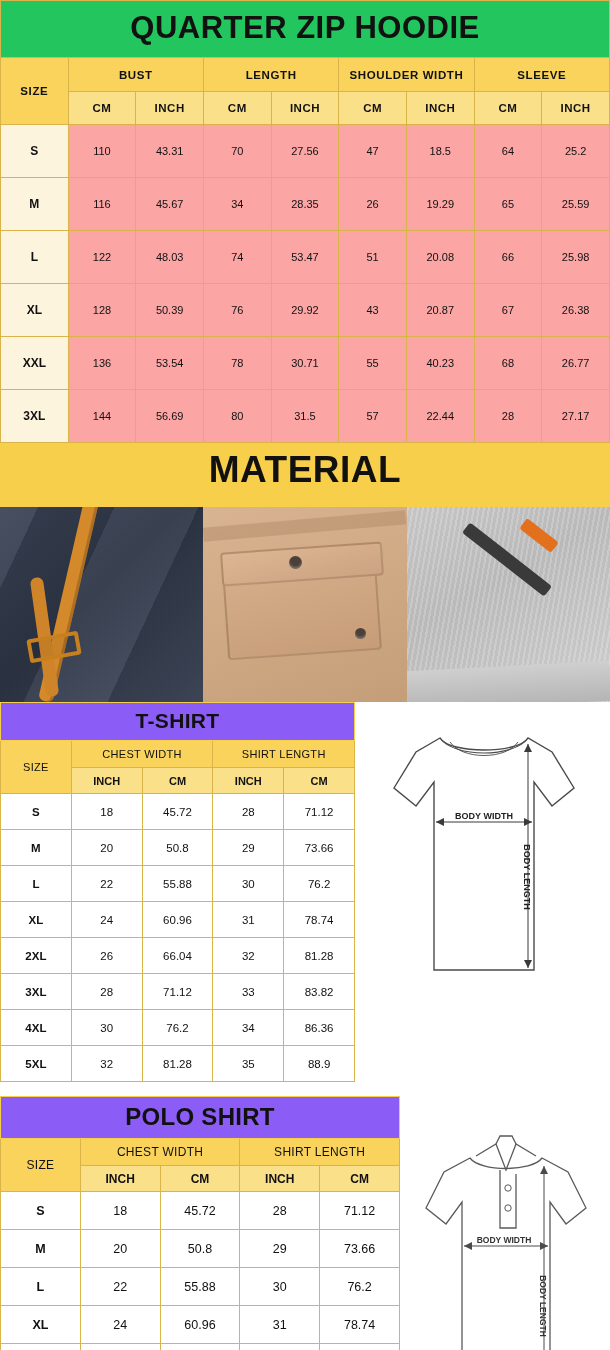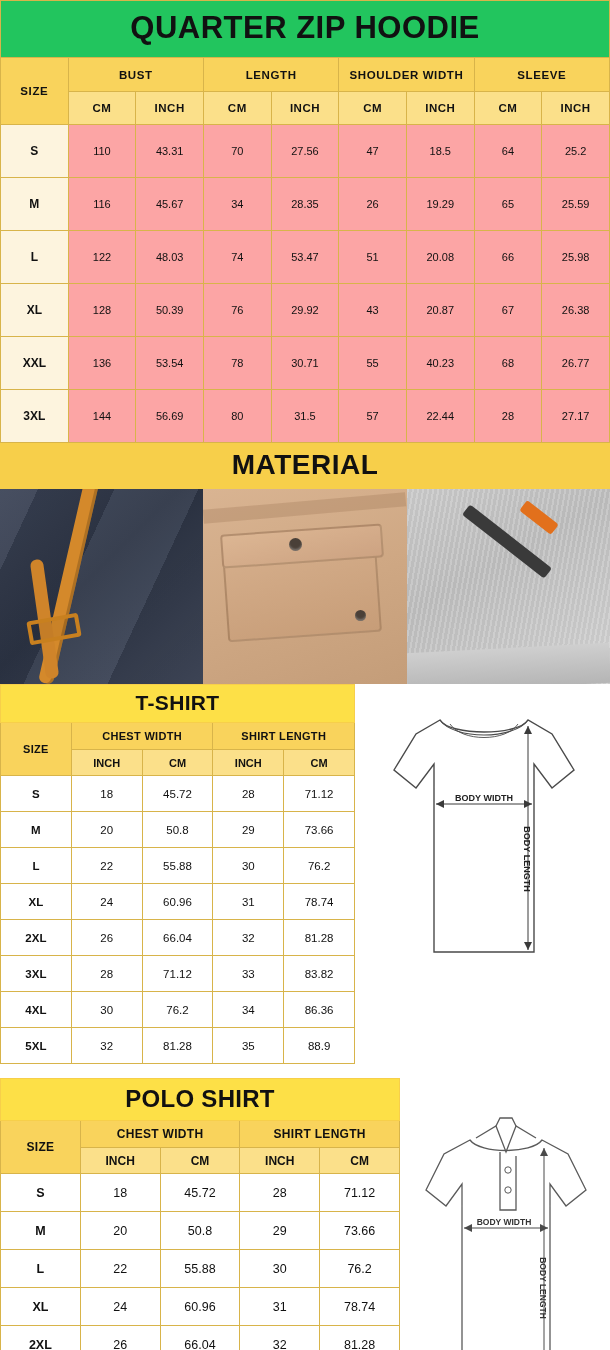--- a/index.html
+++ b/index.html
@@ -50,24 +50,24 @@
   .sizec{
     background:#fdf4de;
     font-weight:bold;
     font-size:12px;
   }
 
   
   .material-title{
     background:#f7cf4a;
     text-align:center;
-    font-size:28px;
+    font-size:37px;
     font-weight:bold;
     letter-spacing:.5px;
-    padding:6px 0 8px;
+    padding:6px 0 16px;
   }
   .photos{display:flex;width:610px;height:195px;}
   .photo{flex:1 1 0;position:relative;overflow:hidden;}
 
   
   .p1{background:linear-gradient(135deg,#3c4457 0%,#2e3647 45%,#454d60 100%);}
   .p1 .fold{
     position:absolute;left:-10%;top:-12%;width:130%;height:130%;
     background:linear-gradient(115deg,rgba(255,255,255,.06) 0 18%,rgba(0,0,0,.10) 18% 38%,rgba(255,255,255,.05) 38% 60%,rgba(0,0,0,.12) 60% 100%);
   }
@@ -135,29 +135,29 @@
   .block{display:flex;width:610px;align-items:flex-start;}
   .small-table{border-collapse:collapse;table-layout:fixed;}
   .small-table td{
     border:1px solid #d8b44a;
     text-align:center;
     vertical-align:middle;
     font-size:11.5px;
     background:#ffffff;
   }
   .small-table .t-title{
-    background:#fde047;
+    background:#8b5cf6;
     font-size:21px;
     font-weight:bold;
     padding:6px 0 7px;
     border:1px solid #f7cf4a;
     letter-spacing:.3px;
   }
   .small-table .s-hdr{
-    background:#f9d35c;font-weight:bold;font-size:11px;height:24px;letter-spacing:.3px;
+    background:#f9d35c;font-weight:normal;font-size:11px;height:24px;letter-spacing:.3px;
   }
   .small-table .s-sub{
     background:#fbe08a;font-weight:bold;font-size:11px;height:23px;
   }
   .small-table .s-size{
     background:#ffffff;font-weight:bold;font-size:11.5px;
   }
   .small-table .s-cell{height:33px;}
 
   .diagram{flex:1 1 auto;display:flex;align-items:center;justify-content:center;}

